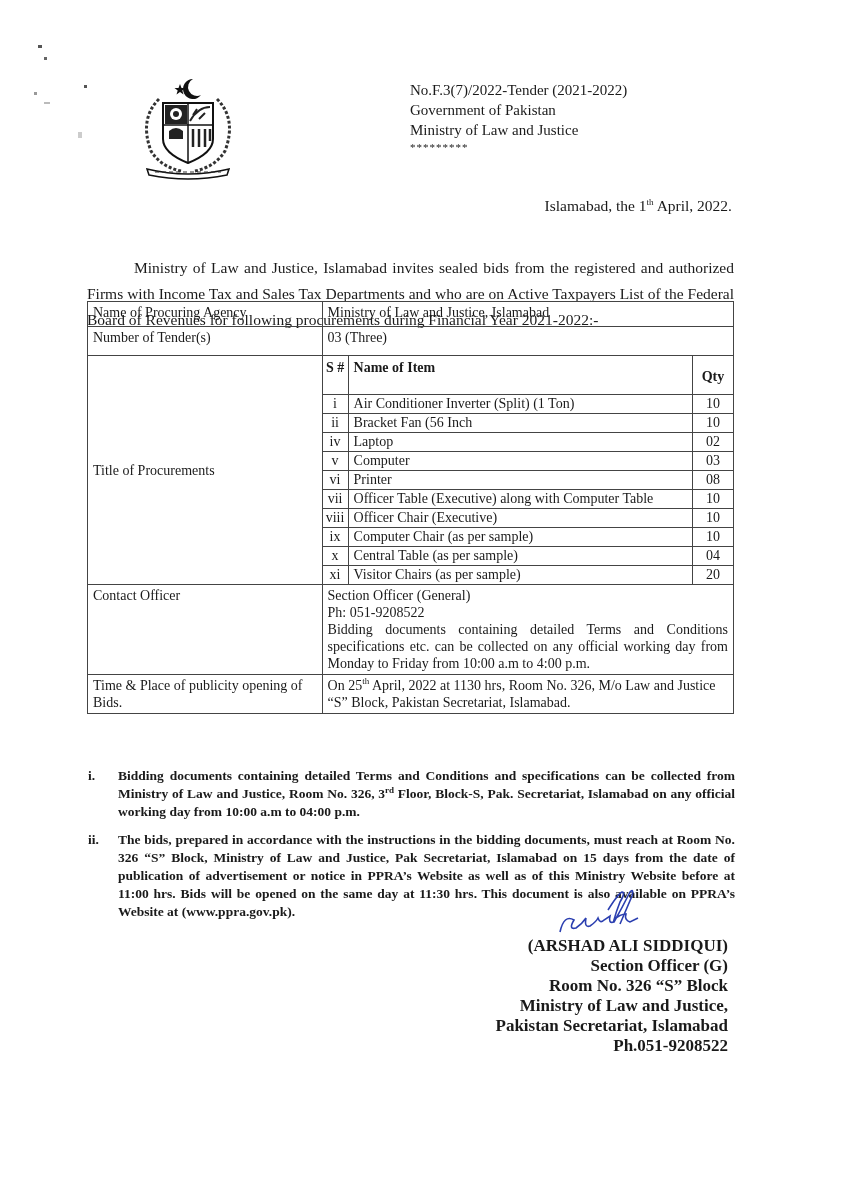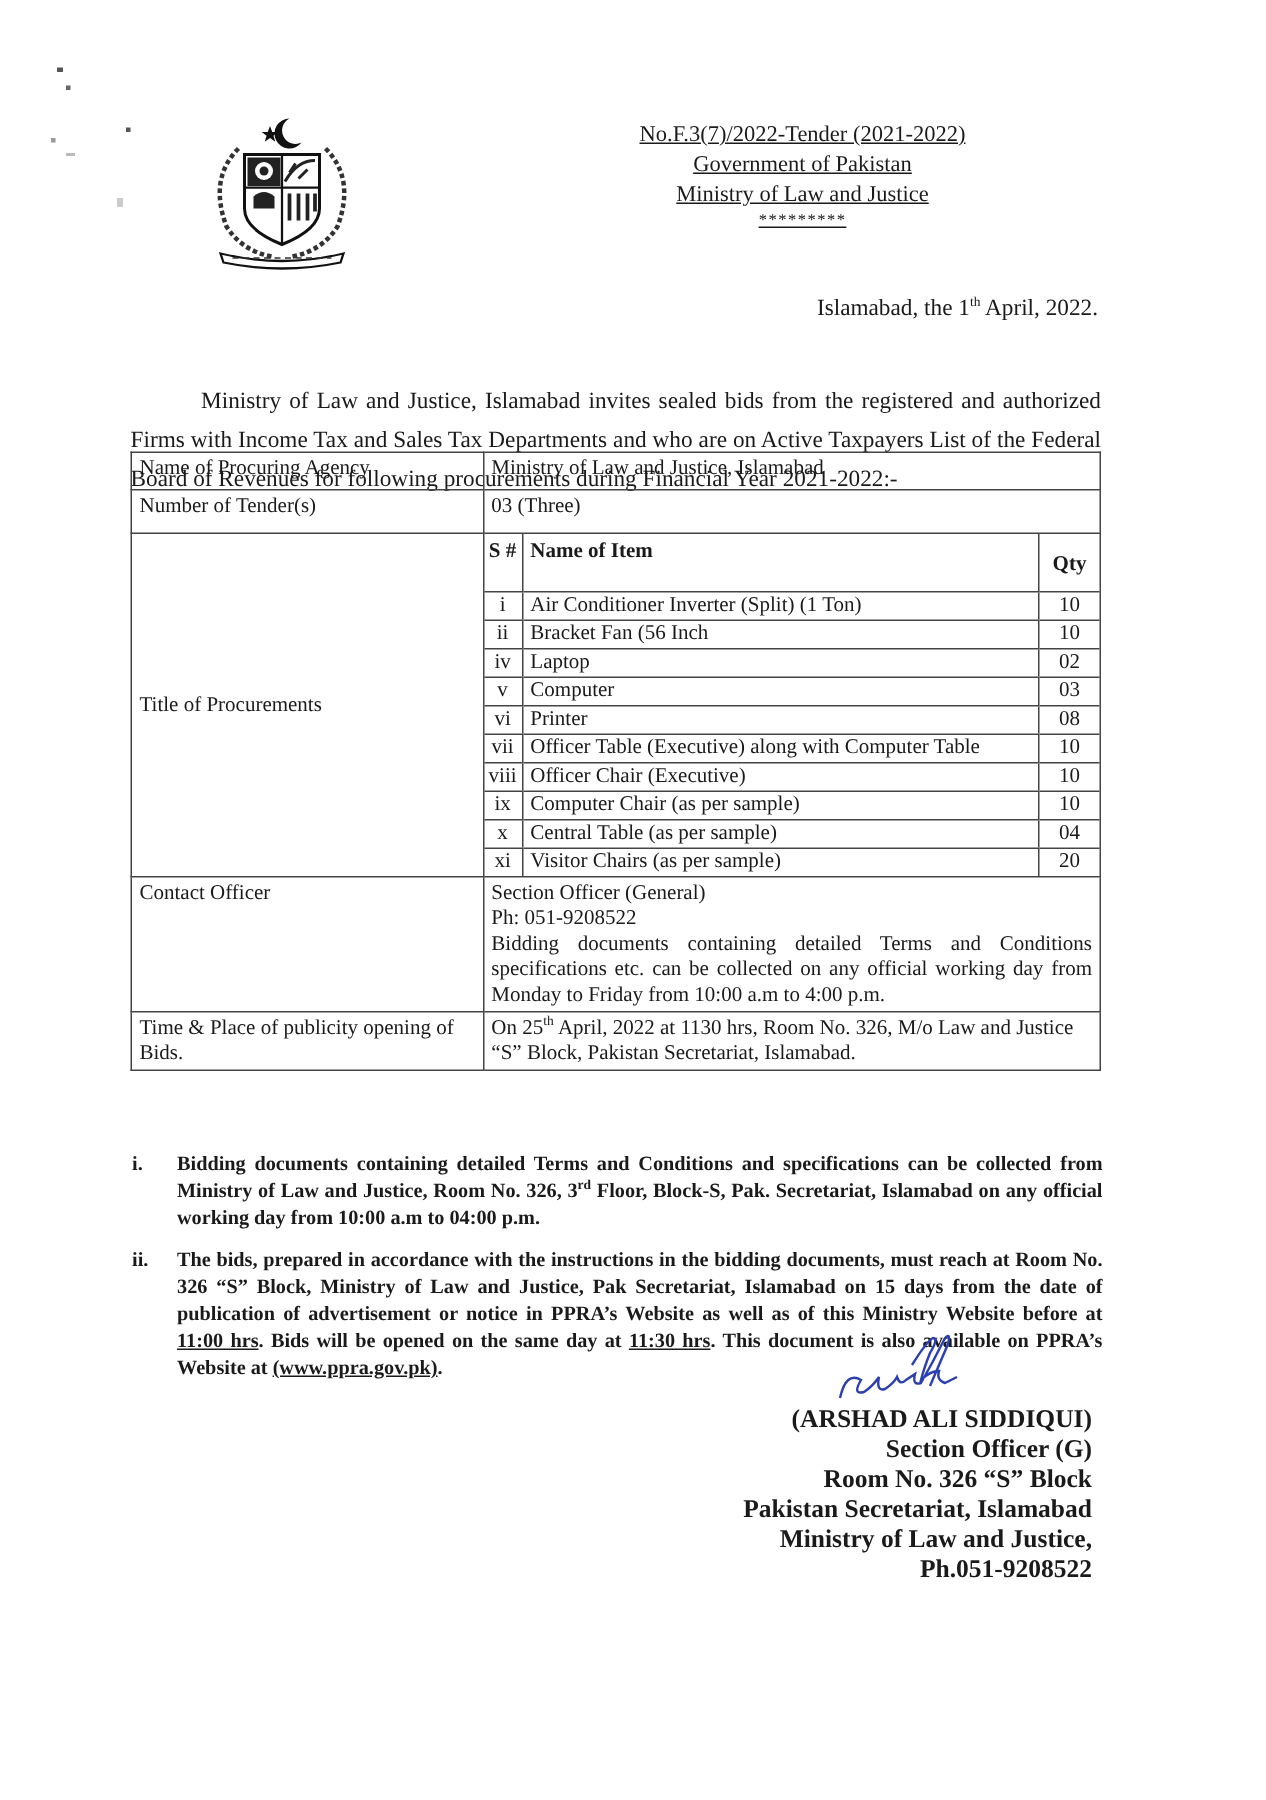--- a/index.html
+++ b/index.html
@@ -5,21 +5,21 @@
   html, body { margin: 0; padding: 0; background: #ffffff; }
   body {
     width: 844px; height: 1200px; position: relative; overflow: hidden;
     font-family: "Liberation Serif", "DejaVu Serif", serif;
     color: #1a1a1a;
   }
   .emblem { position: absolute; left: 133px; top: 75px; width: 110px; height: 110px; }
   .specks { position: absolute; left: 28px; top: 40px; width: 60px; height: 100px; }
   .header-block {
     position: absolute; left: 410px; top: 80px; width: 250px;
-    text-align: center; font-size: 15px; line-height: 20px; text-decoration: underline;
+    text-align: left; font-size: 15px; line-height: 20px;
   }
   .header-block .ref { font-size: 15px; }
   .header-block .stars { font-size: 11px; letter-spacing: 1px; line-height: 14px; }
   .dateline {
     position: absolute; right: 112px; top: 197px;
     font-size: 15.5px;
   }
   sup { font-size: 9px; vertical-align: super; line-height: 0; }
   .intro {
     position: absolute; left: 87px; top: 235px; width: 647px;
@@ -48,21 +48,21 @@
   .items tr.head td.qty { vertical-align: middle; text-align: center; }
   .items tr:last-child td { border-bottom: none; }
   .justify { text-align: justify; }
   .notes {
     position: absolute; left: 88px; top: 767px; width: 647px;
     font-weight: bold; font-size: 13.5px; line-height: 18px;
   }
   .note { display: flex; margin-bottom: 10px; }
   .note .num { width: 30px; flex: none; }
   .note .txt { flex: 1; text-align: justify; }
-  .u { text-decoration: underline; }
+  .u { }
   .signature { position: absolute; left: 556px; top: 888px; width: 100px; height: 50px; }
   .sign-block {
     position: absolute; right: 116px; top: 936px; text-align: right;
     font-weight: bold; font-size: 17px; line-height: 20px;
   }
 </style>
 </head>
 <body>
 
 <svg class="specks" viewBox="0 0 60 100">
@@ -213,16 +213,16 @@
 </div>
 
 <svg class="signature" viewBox="0 0 100 50">
   <path d="M4 44 q4 -18 14 -12 q-6 10 2 8 q6 -4 10 -10 q-2 10 4 8 q6 -4 8 -8 q2 6 6 2 l6 -4 q-2 8 4 6 q8 -14 16 -30 q4 -4 2 4 q-6 14 -12 28 M52 22 q10 -16 14 -18 q4 0 -2 10 q-4 10 -6 18 q6 -6 12 -6 q-2 6 4 8 l8 -4" fill="none" stroke="#2b3fb0" stroke-width="1.6"></path>
 </svg>
 
 <div class="sign-block">
   <div>(ARSHAD ALI SIDDIQUI)</div>
   <div>Section Officer (G)</div>
   <div>Room No. 326 “S” Block</div>
+  <div>Ministry of Law and Justice,</div>
   <div>Pakistan Secretariat, Islamabad</div>
-  <div>Ministry of Law and Justice,</div>
   <div>Ph.051-9208522</div>
 </div>
 
 </body></html>

